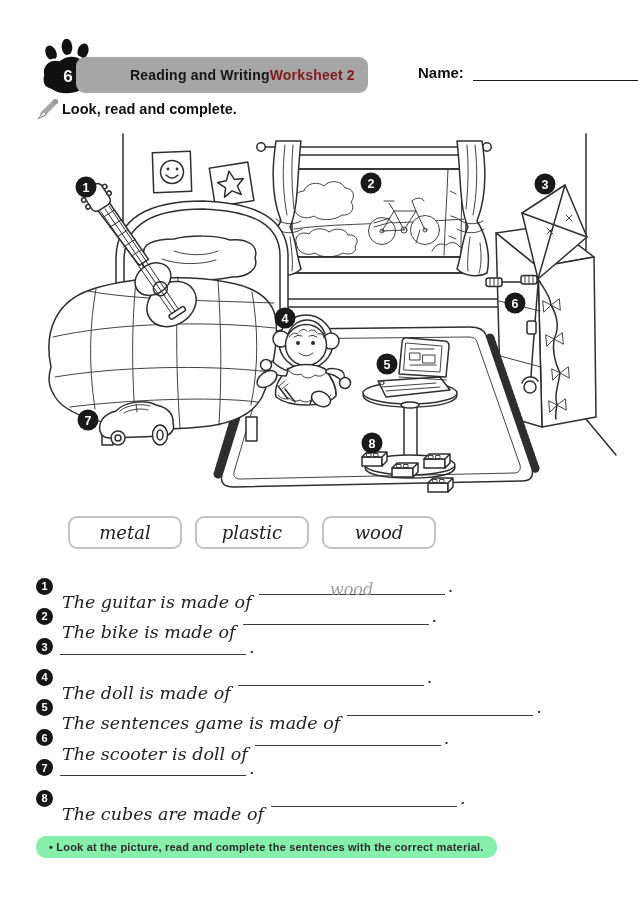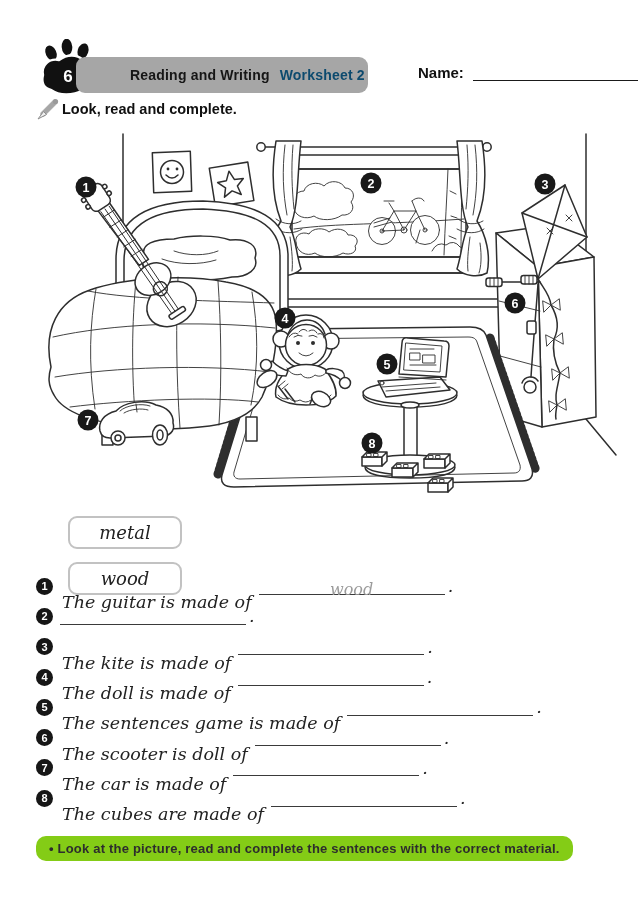--- a/index.html
+++ b/index.html
@@ -9,38 +9,38 @@
     font-family:"Liberation Sans", sans-serif; color:#1d1d1d;
   }
   
   .title-bar {
     position:absolute; left:76px; top:57px; width:292px; height:36px;
     background:#a6a6a6; border-radius:9px;
     display:flex; align-items:center; padding-left:54px;
     font-weight:bold; font-size:14px; letter-spacing:.2px; white-space:nowrap;
   }
   .title-main { color:#161616; }
-  .title-sub  { color:#0c4a6e; margin-left:10px; }
+  .title-sub  { color:#7f1d1d; margin-left:0; }
   .paw { position:absolute; left:33px; top:39px; width:68px; height:58px; }
   .id-block { position:absolute; left:374px; top:59px; width:230px;margin-left:44px; }
   .id-row { display:flex; align-items:flex-end; height:22px; margin-bottom:7px; }
   .id-label { font-weight:bold; font-size:15px; color:#111; width:50px; }
   .id-line { display:inline-block; width:172px; height:15px; border-bottom:1.7px solid #1a1a1a; margin-left:5px; }
   .instruction { position:absolute; left:62px; top:101px; font-weight:bold; font-size:14.5px; color:#101010; }
   .pencil { position:absolute; left:34px; top:98px; width:26px; height:26px; }
   
   .scene { position:absolute; left:38px; top:131px; width:582px; height:378px; }
   #scene-svg { width:100%; height:100%; stroke:#2e2e2e; fill:none; stroke-width:1.5; stroke-linecap:round; stroke-linejoin:round; }
   #scene-svg .w { fill:#ffffff; }
   #scene-svg .thin { stroke-width:.9; }
   #scene-svg .fringe { stroke-width:9; stroke-dasharray:1.6 3.1; }
   #scene-svg .badge-c { fill:#191919; stroke:none; }
   #scene-svg .badge-n { fill:#fff; stroke:none; font:700 12.5px "Liberation Sans",sans-serif; text-anchor:middle; }
   
-  .word-bank { position:absolute; left:68px; top:516px; display:flex; gap:13px;flex-direction:column; }
+  .word-bank { position:absolute; left:68px; top:516px; display:flex; gap:13px; }
   .word-chip {
     width:114px; height:33px; background:#fff; border:2.5px solid #c2c2c2; border-radius:9px;
     display:flex; align-items:center; justify-content:center;
     font-family:"DejaVu Serif", serif; font-style:italic; font-size:18px; color:#222;
   }
   
   .sentences { position:absolute; left:36px; top:571px; }
   .sentence { display:flex; align-items:center; height:30.3px; }
   .s-badge {
     width:17px; height:17px; border-radius:50%; background:#161616; color:#fff;
@@ -52,22 +52,22 @@
     display:inline-block; width:186px; height:17px; margin-left:7px;
     border-bottom:1.7px solid #3a3a3a; text-align:center;
   }
   .s-answer {
     font-family:"DejaVu Serif", serif; font-style:italic; font-size:16px; color:#9b9b9b;
     position:relative; top:2px;
   }
   .s-period { font-family:"DejaVu Serif", serif; font-style:italic; font-size:17.5px; color:#222; margin-left:3px; }
   
   .footer-note {
-    position:absolute; left:36px; top:836px; background:#84cc16; border-radius:10px;
-    padding:5px 13px; font-size:13px; font-weight:bold; color:#2d2d2d; letter-spacing:.2px;
+    position:absolute; left:36px; top:836px; background:#86efac; border-radius:10px;
+    padding:5px 13px; font-size:11px; font-weight:bold; color:#2d2d2d; letter-spacing:.2px;
   }
 </style>
 </head>
 <body>
 
 <svg class="paw" viewBox="0 0 68 58">
   <g stroke="#ffffff" stroke-width="2.4" fill="#111111">
     <ellipse cx="18" cy="14" rx="6.5" ry="9" transform="rotate(-25 18 14)"></ellipse>
     <ellipse cx="34" cy="8" rx="6.5" ry="9.5" transform="rotate(-4 34 8)"></ellipse>
     <ellipse cx="50" cy="12" rx="6.5" ry="9" transform="rotate(18 50 12)"></ellipse>
@@ -346,38 +346,39 @@
     <g>
           <circle class="badge-c" cx="334" cy="312" r="10.5"></circle>
           <text class="badge-n" x="334" y="316.5">8</text>
         </g>
   </g>
 </svg>
 </div>
 
 <div class="word-bank">
   <div class="word-chip">metal</div>
+  <div class="word-chip">plastic</div>
   <div class="word-chip">wood</div>
 </div>
 
 <div class="sentences">
   <div class="sentence">
     <span class="s-badge">1</span>
     <span class="s-text">The guitar is made of</span>
     <span class="s-blank"><span class="s-answer">wood</span></span>
     <span class="s-period">.</span>
   </div>
   <div class="sentence">
     <span class="s-badge">2</span>
+    <span class="s-text">The bike is made of</span>
     <span class="s-blank"><span class="s-answer"></span></span>
     <span class="s-period">.</span>
   </div>
   <div class="sentence">
     <span class="s-badge">3</span>
-    <span class="s-text">The kite is made of</span>
     <span class="s-blank"><span class="s-answer"></span></span>
     <span class="s-period">.</span>
   </div>
   <div class="sentence">
     <span class="s-badge">4</span>
     <span class="s-text">The doll is made of</span>
     <span class="s-blank"><span class="s-answer"></span></span>
     <span class="s-period">.</span>
   </div>
   <div class="sentence">
@@ -387,21 +388,20 @@
     <span class="s-period">.</span>
   </div>
   <div class="sentence">
     <span class="s-badge">6</span>
     <span class="s-text">The scooter is doll of</span>
     <span class="s-blank"><span class="s-answer"></span></span>
     <span class="s-period">.</span>
   </div>
   <div class="sentence">
     <span class="s-badge">7</span>
-    <span class="s-text">The car is made of</span>
     <span class="s-blank"><span class="s-answer"></span></span>
     <span class="s-period">.</span>
   </div>
   <div class="sentence">
     <span class="s-badge">8</span>
     <span class="s-text">The cubes are made of</span>
     <span class="s-blank"><span class="s-answer"></span></span>
     <span class="s-period">.</span>
   </div>
 </div>

